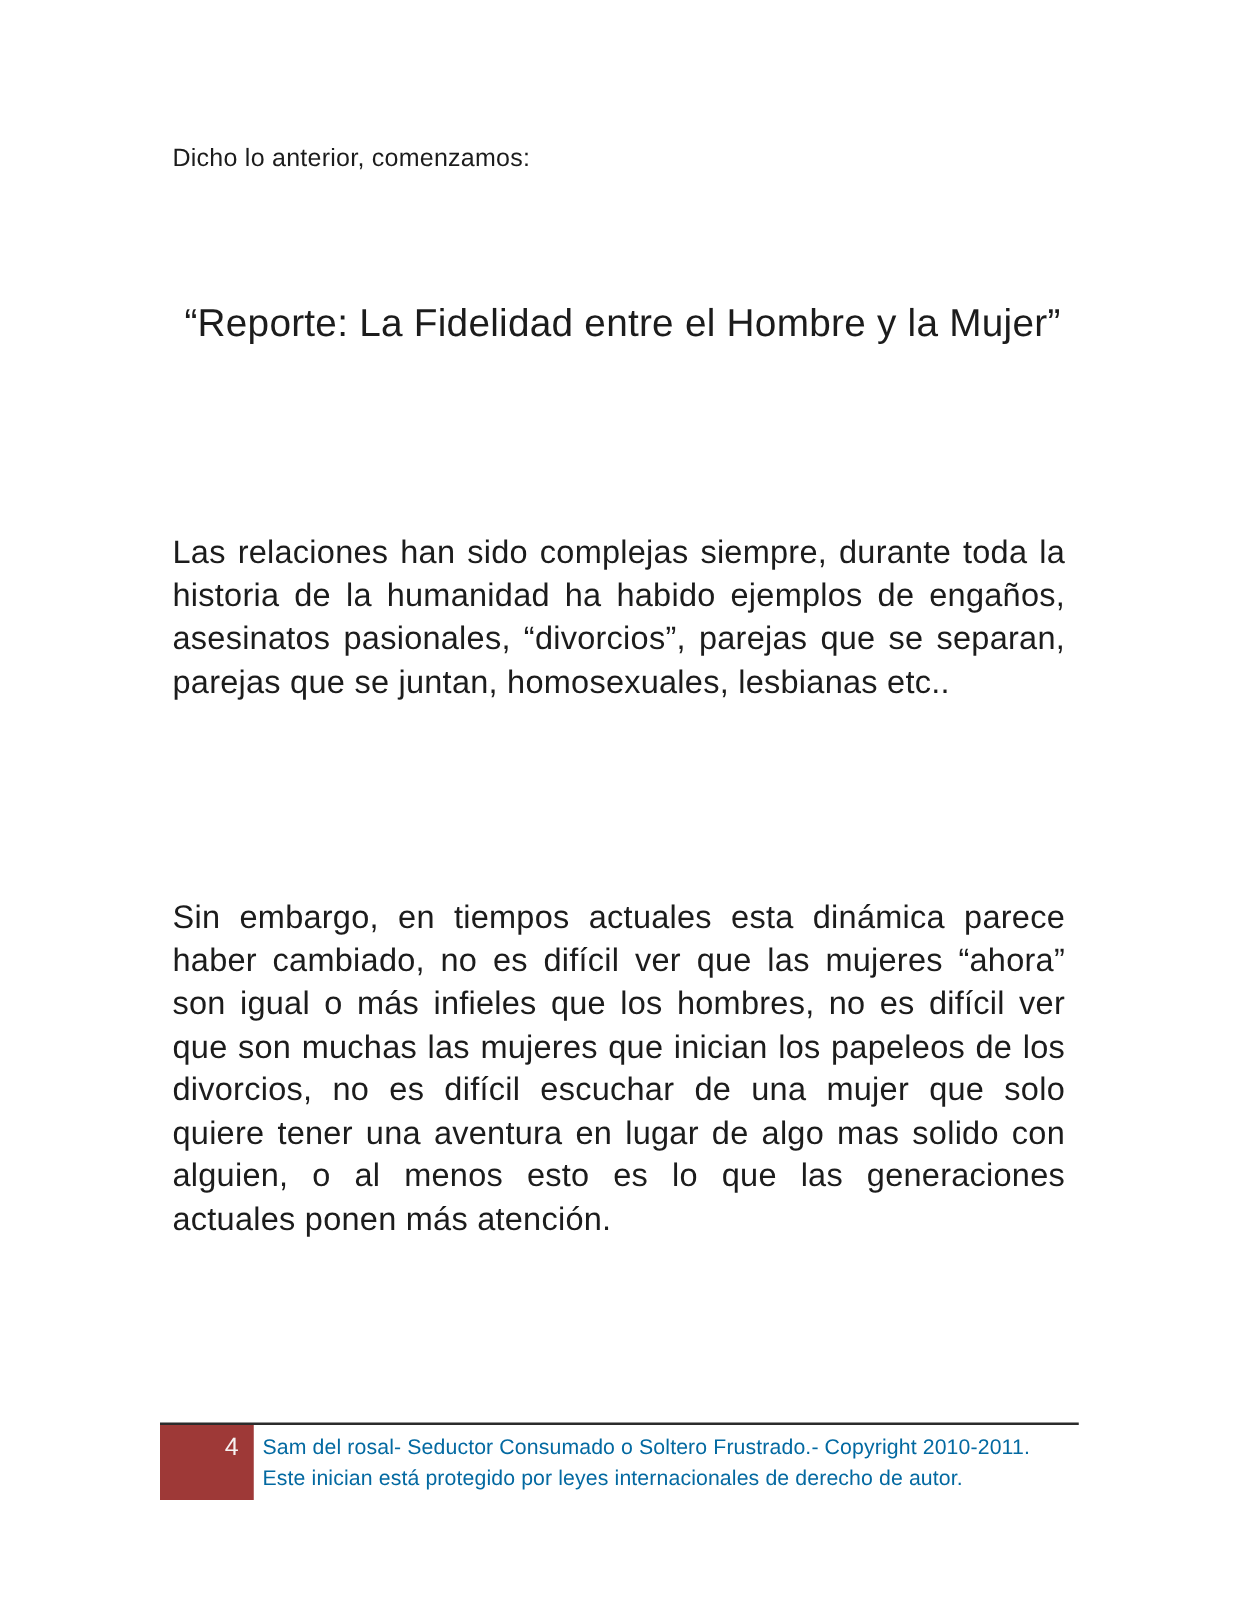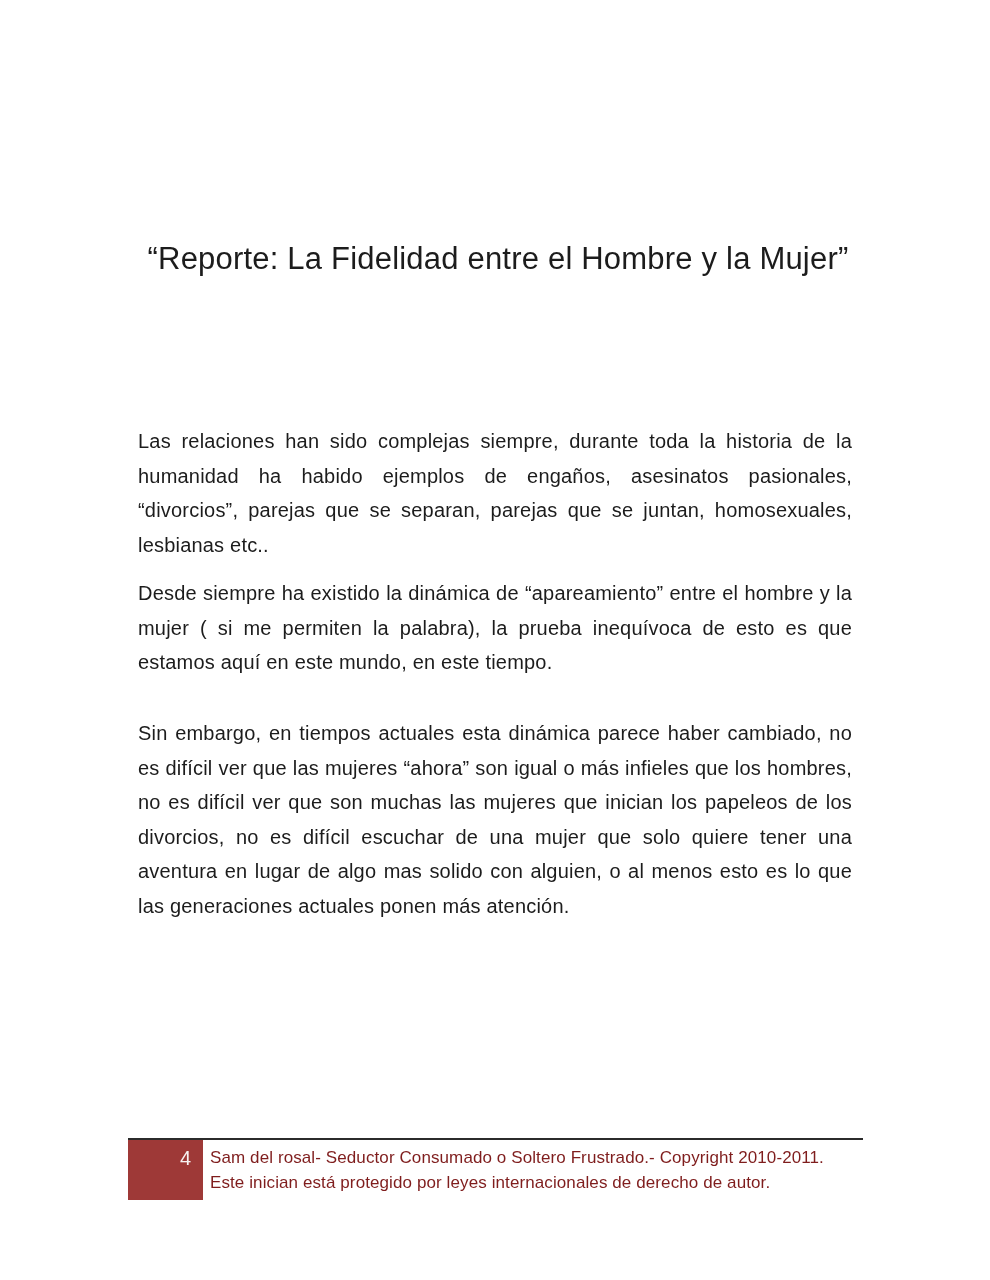--- a/index.html
+++ b/index.html
@@ -33,21 +33,21 @@
     width: 714px;
     text-align: center;
     font-size: 31px;
     line-height: 56px;
     letter-spacing: 0.2px;
   }
   .para {
     position: absolute;
     left: 138px;
     width: 714px;
-    font-size: 20px;
+    font-size: 26px;
     line-height: 34.5px;
     text-align: justify;
     letter-spacing: 0.2px;
   }
   .para-1 { top: 424px; }
   .para-2 { top: 576px; }
   .para-3 { top: 716px; }
   .para-4 { top: 1052px; }
   .footer-rule {
     position: absolute;
@@ -71,36 +71,36 @@
     font-size: 20px;
     line-height: 22px;
   }
   .footer-text {
     position: absolute;
     left: 210px;
     top: 1145px;
     width: 660px;
     font-size: 17px;
     line-height: 25px;
-    color: #7f1d1d;
+    color: #0369a1;
     letter-spacing: 0.1px;
   }
   .footer-text .line { display: block; }
 </style>
 </head>
 <body>
 
 <div class="page">
 
+  <div class="intro-line">Dicho lo anterior, comenzamos:</div>
 
   <h1 class="report-title" style="margin:3px; font-weight:400;">“Reporte: La Fidelidad entre el Hombre y la Mujer”</h1>
 
   <p class="para para-1" style="margin:0;">Las relaciones han sido complejas siempre, durante toda la historia de la humanidad ha habido ejemplos de engaños, asesinatos pasionales, “divorcios”, parejas que se separan, parejas que se juntan, homosexuales, lesbianas etc..</p>
 
-  <p class="para para-2" style="margin:0;">Desde siempre ha existido la dinámica de “apareamiento” entre el hombre y la mujer ( si me permiten la palabra), la prueba inequívoca de esto es que estamos aquí en este mundo, en este tiempo.</p>
 
   <p class="para para-3" style="margin:0;">Sin embargo, en tiempos actuales esta dinámica parece haber cambiado, no es difícil ver que las mujeres “ahora” son igual o más infieles que los hombres, no es difícil ver que son muchas las mujeres que inician los papeleos de los divorcios, no es difícil escuchar de una mujer que solo quiere tener una aventura en lugar de algo mas solido con alguien, o al menos esto es lo que las generaciones actuales ponen más atención.</p>
 
 
   <div class="footer-rule" style="border-top-color: rgb(43, 43, 43);"></div>
 
   <div class="page-number-box" style="background: rgb(158, 57, 55);">
     <span>4</span>
   </div>
 

